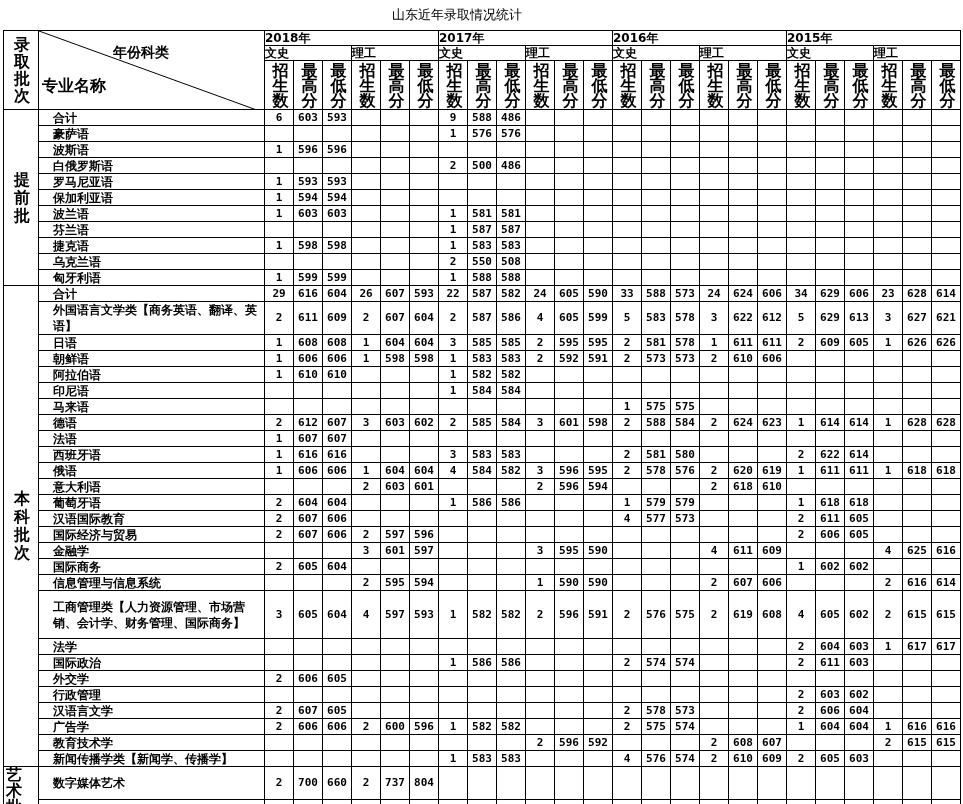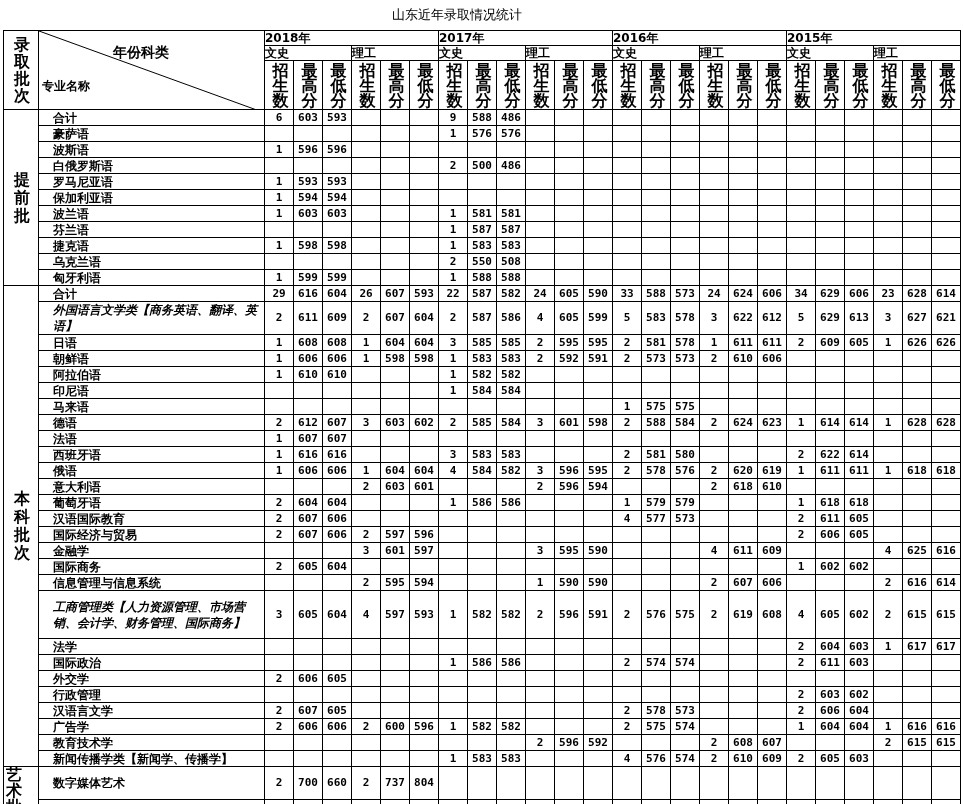--- a/index.html
+++ b/index.html
@@ -7,24 +7,24 @@
   .title { position:absolute; left:0; top:4px; width:914px; text-align:center; font-size:13px; font-family:Liberation Mono, monospace; height:24px; line-height:24px; }
   table { position:absolute; left:3px; top:30px; border-collapse:collapse; table-layout:fixed; width:957px; }
   td, th { border:1px solid #000; padding:0; font-size:12px; font-weight:bold; line-height:14px; overflow:hidden; white-space:nowrap; }
   th { text-align:left; }
   .yr { height:15px; }
   .cat { height:15px; }
   .sub { height:48px; font-size:16px; line-height:15px; white-space:normal; }
   .diag { position:relative; }
   .diag svg { position:absolute; left:0; top:0; }
   .diag .t1 { position:absolute; right:95px; top:14px; font-size:14px; }
-  .diag .t2 { position:absolute; left:3px; top:48px; font-size:12px; }
+  .diag .t2 { position:absolute; left:3px; top:48px; font-size:16px; }
   .batch { text-align:left; white-space:normal; line-height:16px; font-size:16px;margin-top:20px; }
   .name { text-align:left; padding-left:14px; }
-  .name.wrap { white-space:normal; line-height:16px;font-style:italic; }
+  .name.wrap { white-space:normal; line-height:16px; }
   td.num { text-align:center; font-family:"DejaVu Sans Mono", monospace; font-size:11px; }
   tr.r1 td { height:15px; }
   tr.r2 td { height:31px; }
   tr.r3 td { height:47px; }
 </style>
 </head>
 <body>
 
 <div class="title">山东近年录取情况统计</div>
 

